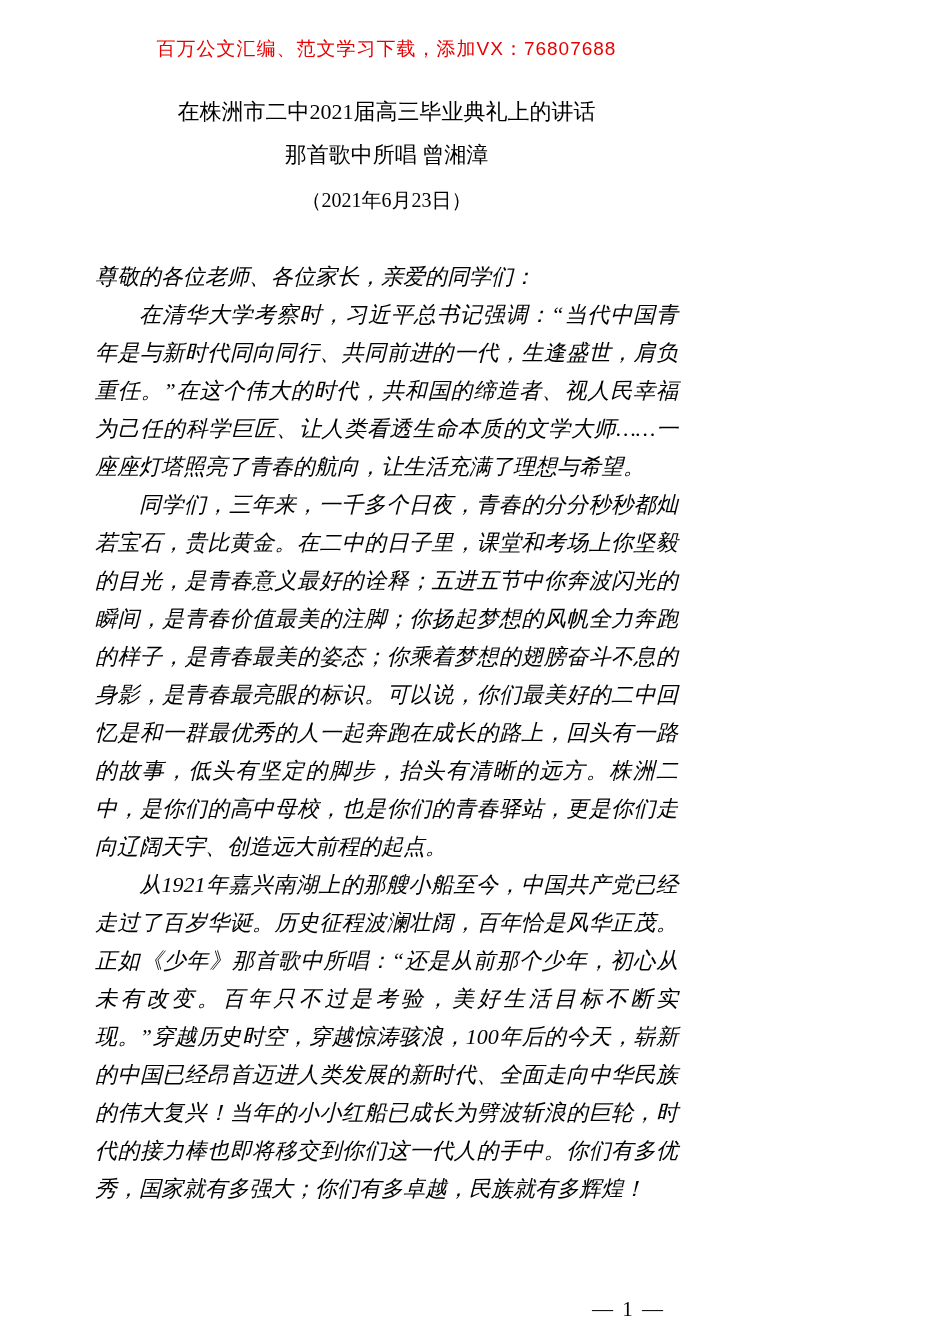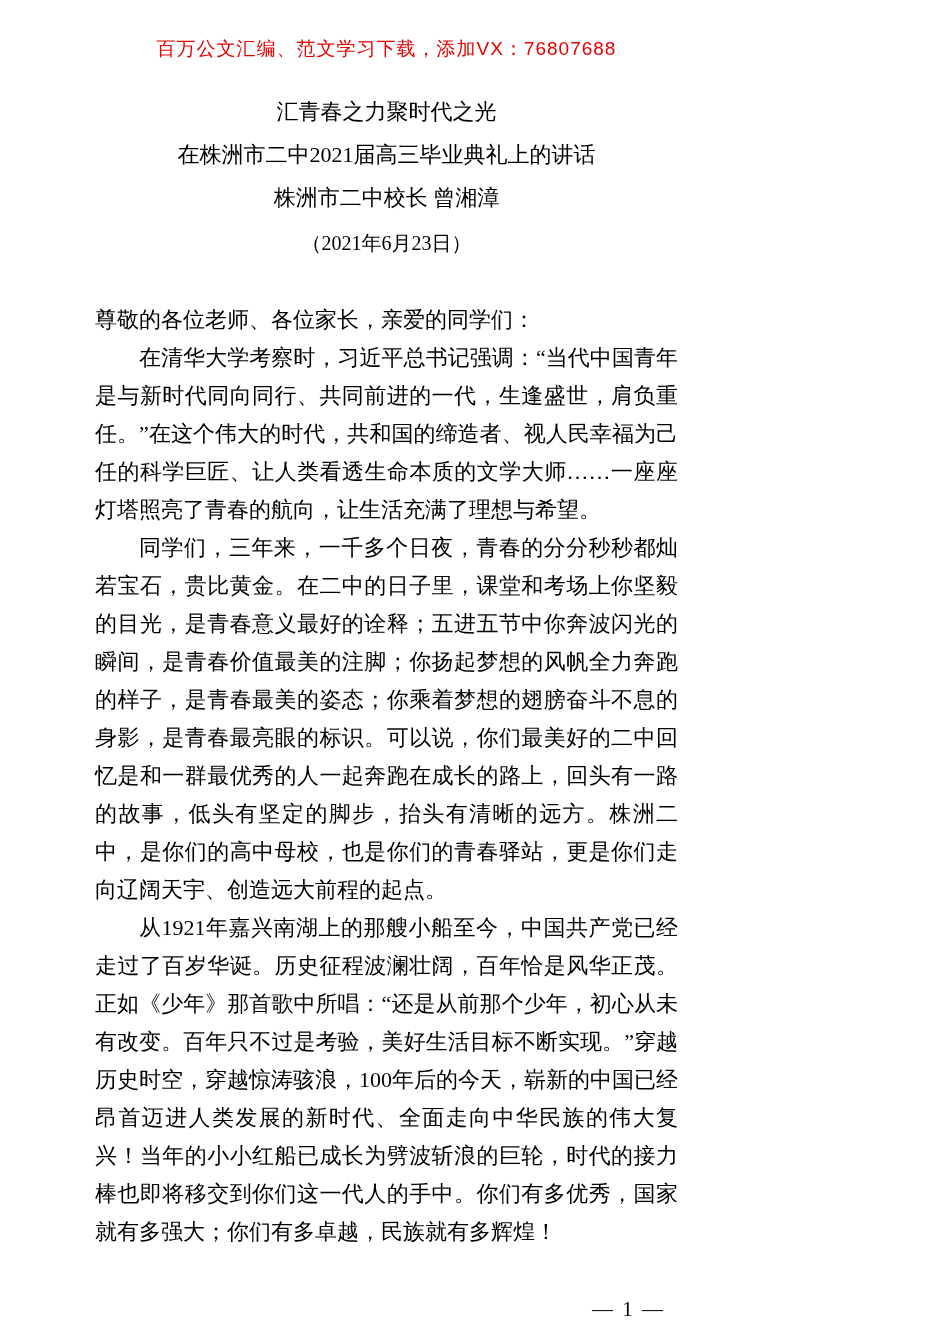--- a/index.html
+++ b/index.html
@@ -37,20 +37,21 @@
     line-height: 48px;
   }
   .body-text {
     margin-top: 34px;
     font-size: 22px;
     line-height: 38px;
     text-align: justify;
   }
   .body-text p {
     text-indent: 2em;
+    font-style: italic;
   }
   .body-text p.salutation {
     text-indent: 0;
   }
   .page-number {
     position: absolute;
     right: 108px;
     bottom: 22px;
     font-size: 21px;
     letter-spacing: 2px;
@@ -58,23 +59,22 @@
   }
 </style>
 </head>
 <body>
 
 <div class="page">
 
   <div class="promo-line">百万公文汇编、范文学习下载，添加VX：76807688</div>
 
   <div class="heading">
-    <div>汇青春之力聚时代之光</div>
     <div>在株洲市二中2021届高三毕业典礼上的讲话</div>
-    <div>株洲市二中校长 曾湘漳</div>
+    <div>那首歌中所唱 曾湘漳</div>
     <div class="date-line">（2021年6月23日）</div>
   </div>
 
   <div class="body-text">
     <p class="salutation">尊敬的各位老师、各位家长，亲爱的同学们：</p>
     <p>在清华大学考察时，习近平总书记强调：“当代中国青年是与新时代同向同行、共同前进的一代，生逢盛世，肩负重任。”在这个伟大的时代，共和国的缔造者、视人民幸福为己任的科学巨匠、让人类看透生命本质的文学大师……一座座灯塔照亮了青春的航向，让生活充满了理想与希望。</p>
     <p>同学们，三年来，一千多个日夜，青春的分分秒秒都灿若宝石，贵比黄金。在二中的日子里，课堂和考场上你坚毅的目光，是青春意义最好的诠释；五进五节中你奔波闪光的瞬间，是青春价值最美的注脚；你扬起梦想的风帆全力奔跑的样子，是青春最美的姿态；你乘着梦想的翅膀奋斗不息的身影，是青春最亮眼的标识。可以说，你们最美好的二中回忆是和一群最优秀的人一起奔跑在成长的路上，回头有一路的故事，低头有坚定的脚步，抬头有清晰的远方。株洲二中，是你们的高中母校，也是你们的青春驿站，更是你们走向辽阔天宇、创造远大前程的起点。</p>
     <p>从1921年嘉兴南湖上的那艘小船至今，中国共产党已经走过了百岁华诞。历史征程波澜壮阔，百年恰是风华正茂。正如《少年》那首歌中所唱：“还是从前那个少年，初心从未有改变。百年只不过是考验，美好生活目标不断实现。”穿越历史时空，穿越惊涛骇浪，100年后的今天，崭新的中国已经昂首迈进人类发展的新时代、全面走向中华民族的伟大复兴！当年的小小红船已成长为劈波斩浪的巨轮，时代的接力棒也即将移交到你们这一代人的手中。你们有多优秀，国家就有多强大；你们有多卓越，民族就有多辉煌！</p>
   </div>
 

